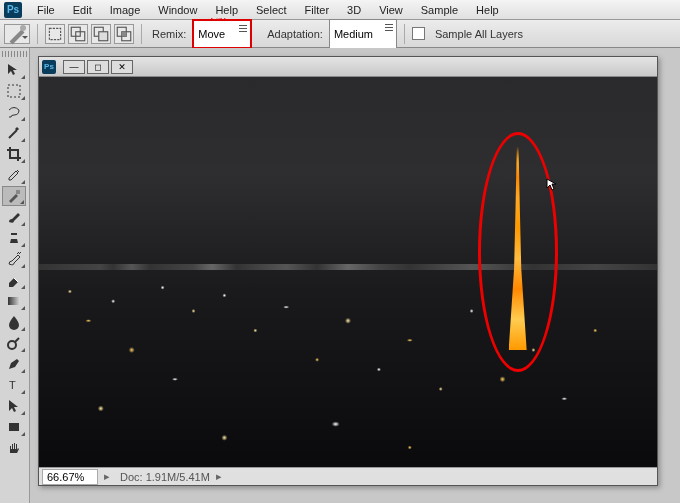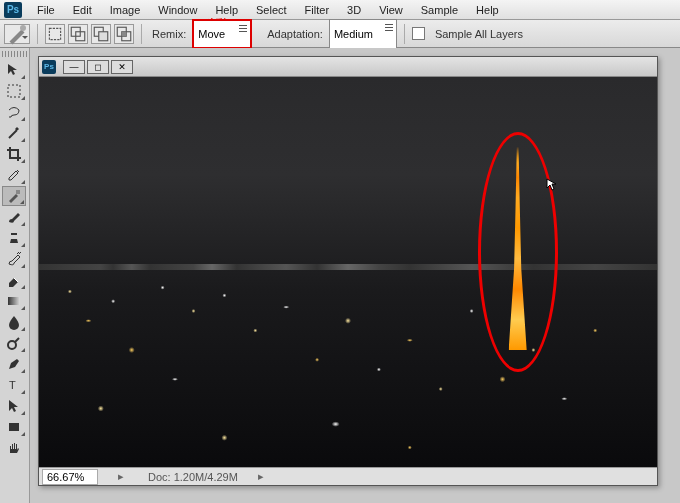--- a/index.html
+++ b/index.html
@@ -57,21 +57,21 @@
  radial-gradient(2px 2px at 10% 70%,#ffe9a0 0,transparent 3px),
  radial-gradient(3px 2px at 48% 78%,#fff 0,transparent 4px),
  radial-gradient(2px 2px at 30% 85%,#ffe9a0 0,transparent 3px),
  radial-gradient(1px 1px at 60% 90%,#ffd060 0,transparent 2px),
  radial-gradient(2px 1px at 22% 55%,#fff 0,transparent 3px);
  background-repeat:repeat-x}
 .tower{position:absolute;left:76%;top:18%;width:18px;height:52%;background:linear-gradient(180deg,transparent 0,#ffaa20 8%,#ff8800 15%,#ffaa20 25%,#ff9900 40%,#ffbb40 55%,#ff8800 70%,#ffcc50 85%,#ff9900 100%);clip-path:polygon(45% 0,55% 0,62% 30%,70% 60%,100% 100%,0 100%,30% 60%,38% 30%);filter:drop-shadow(0 0 4px #ff9900)}
 .ellipse-annotation{position:absolute;left:71%;top:14%;width:80px;height:240px;border:3px solid #e00;border-radius:50%;pointer-events:none}
 .cursor-mark{position:absolute;left:82%;top:26%;width:14px;height:14px}
 .cursor-mark svg{width:14px;height:14px}
-.doc-statusbar{height:18px;background:#e0e0e0;border-top:1px solid #999;display:flex;align-items:center;padding:0 3px;gap:20px}
+.doc-statusbar{height:18px;background:#e0e0e0;border-top:1px solid #999;display:flex;align-items:center;padding:0 3px;gap:6px}
 .status-zoom{border:1px solid #aaa;background:#fff;padding:1px 4px;width:56px}
 .status-doc{color:#555}
 .status-arrow{width:10px;color:#666}
 </style>
 </head>
 <body>
 
 <div class="menubar">
   <div class="ps-logo">Ps</div>
   <span class="menu-item">File</span>
@@ -261,17 +261,17 @@
       <div class="ellipse-annotation"></div>
       <div class="cursor-mark">
         <svg viewBox="0 0 14 14">
             <path d="M1 1 L1 10 L4 7 L6 12 L8 11 L6 6 L10 6 Z" fill="#fff" stroke="#000"></path>
           </svg>
       </div>
     </div>
     <div class="doc-statusbar">
       <div class="status-zoom">66.67%</div>
       <div class="status-arrow">▸</div>
-      <div class="status-doc">Doc:  1.20M/4.29M</div>
+      <div class="status-doc">Doc:  1.91M/5.41M</div>
       <div class="status-arrow">▸</div>
     </div>
   </div>
 </div>
 
 </body></html>

